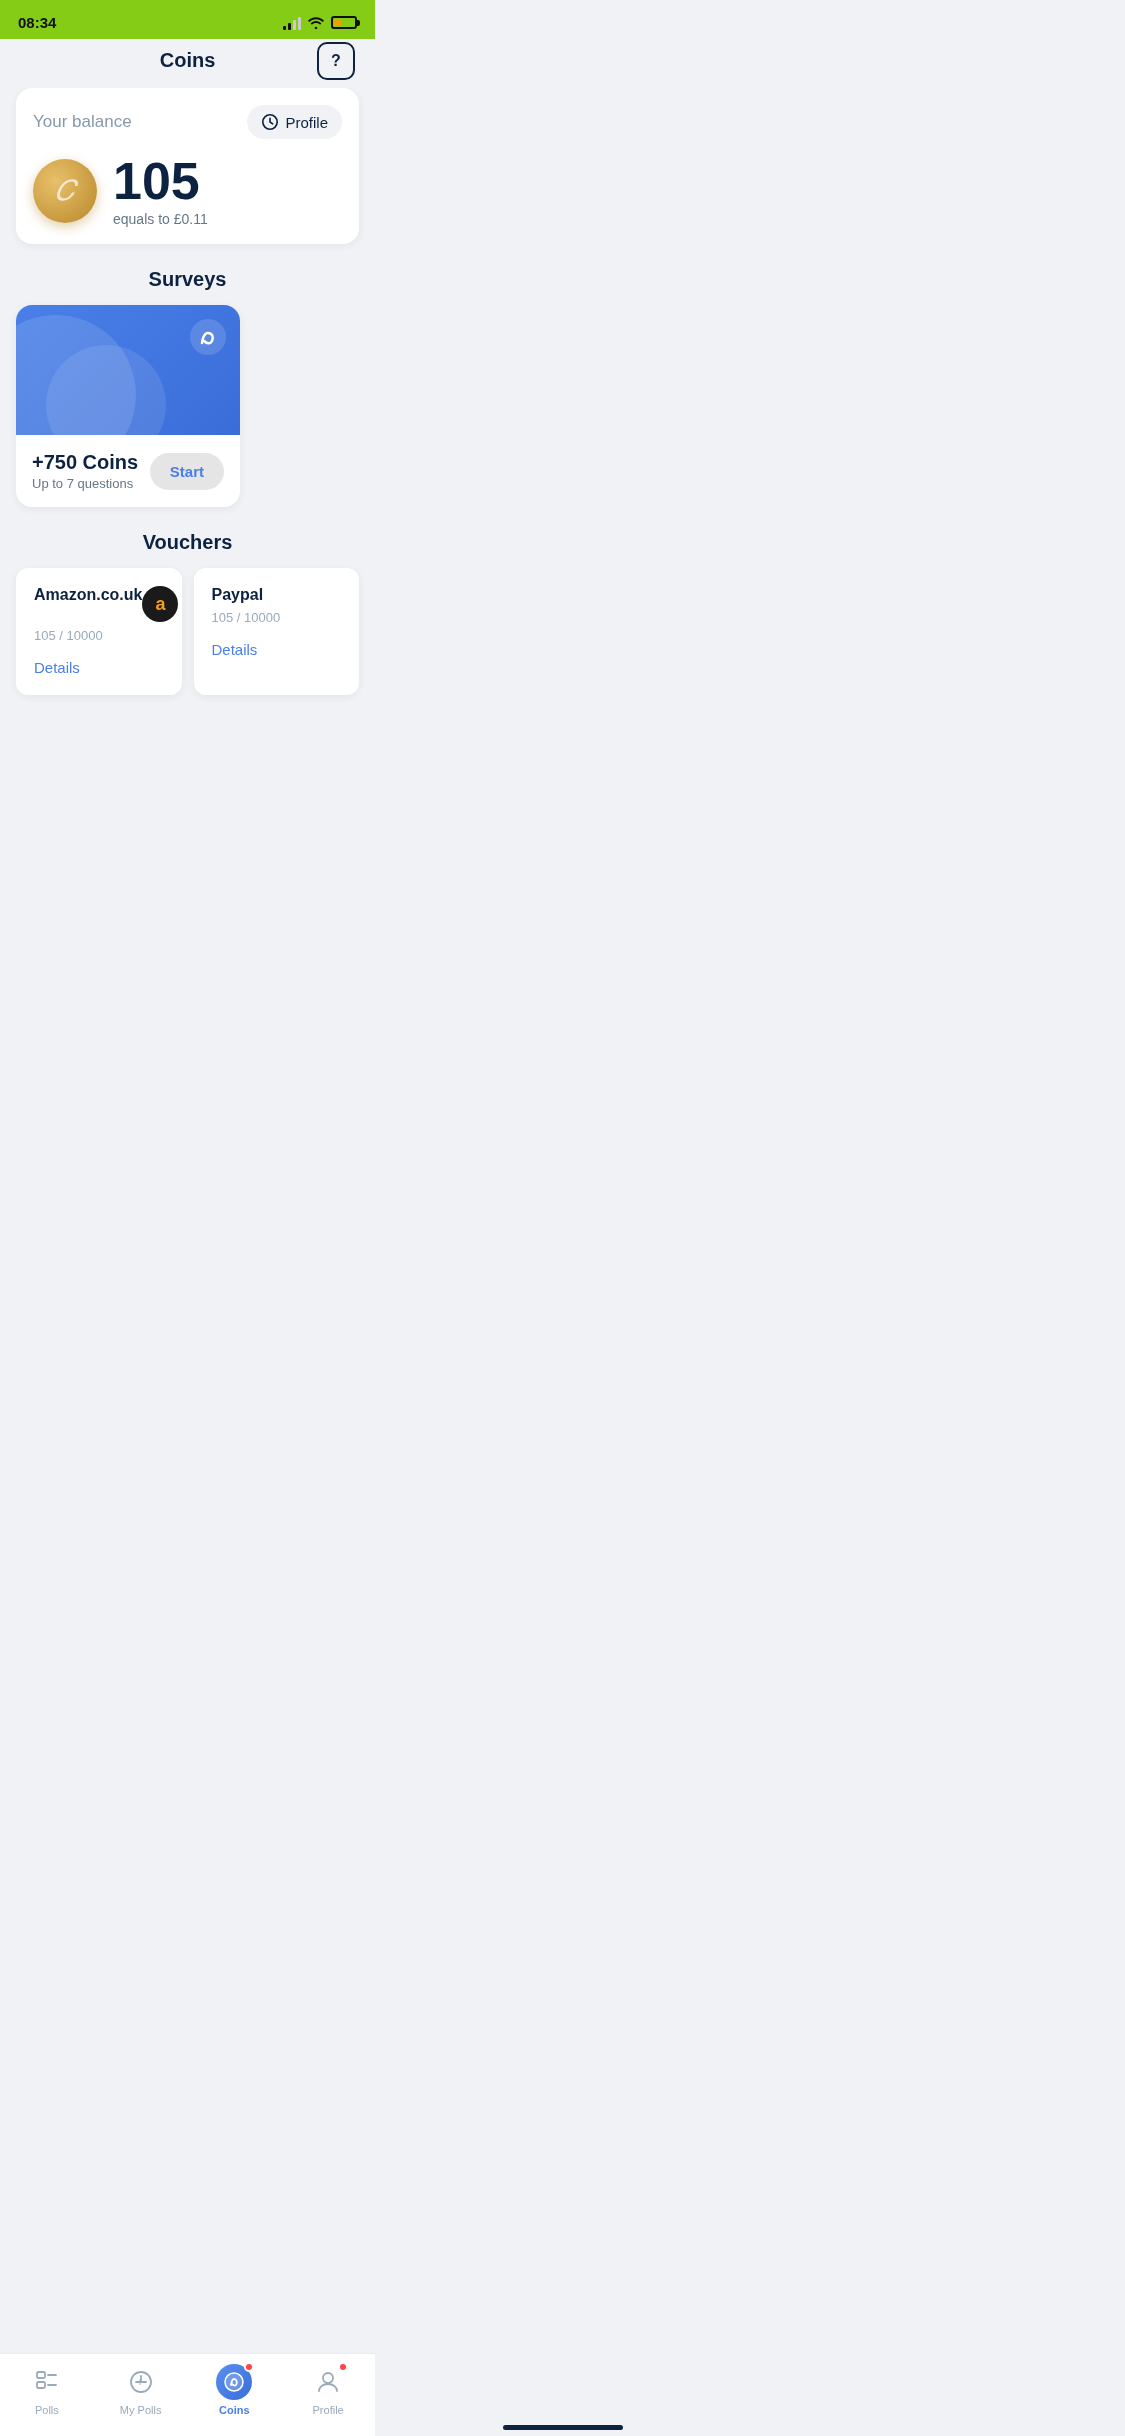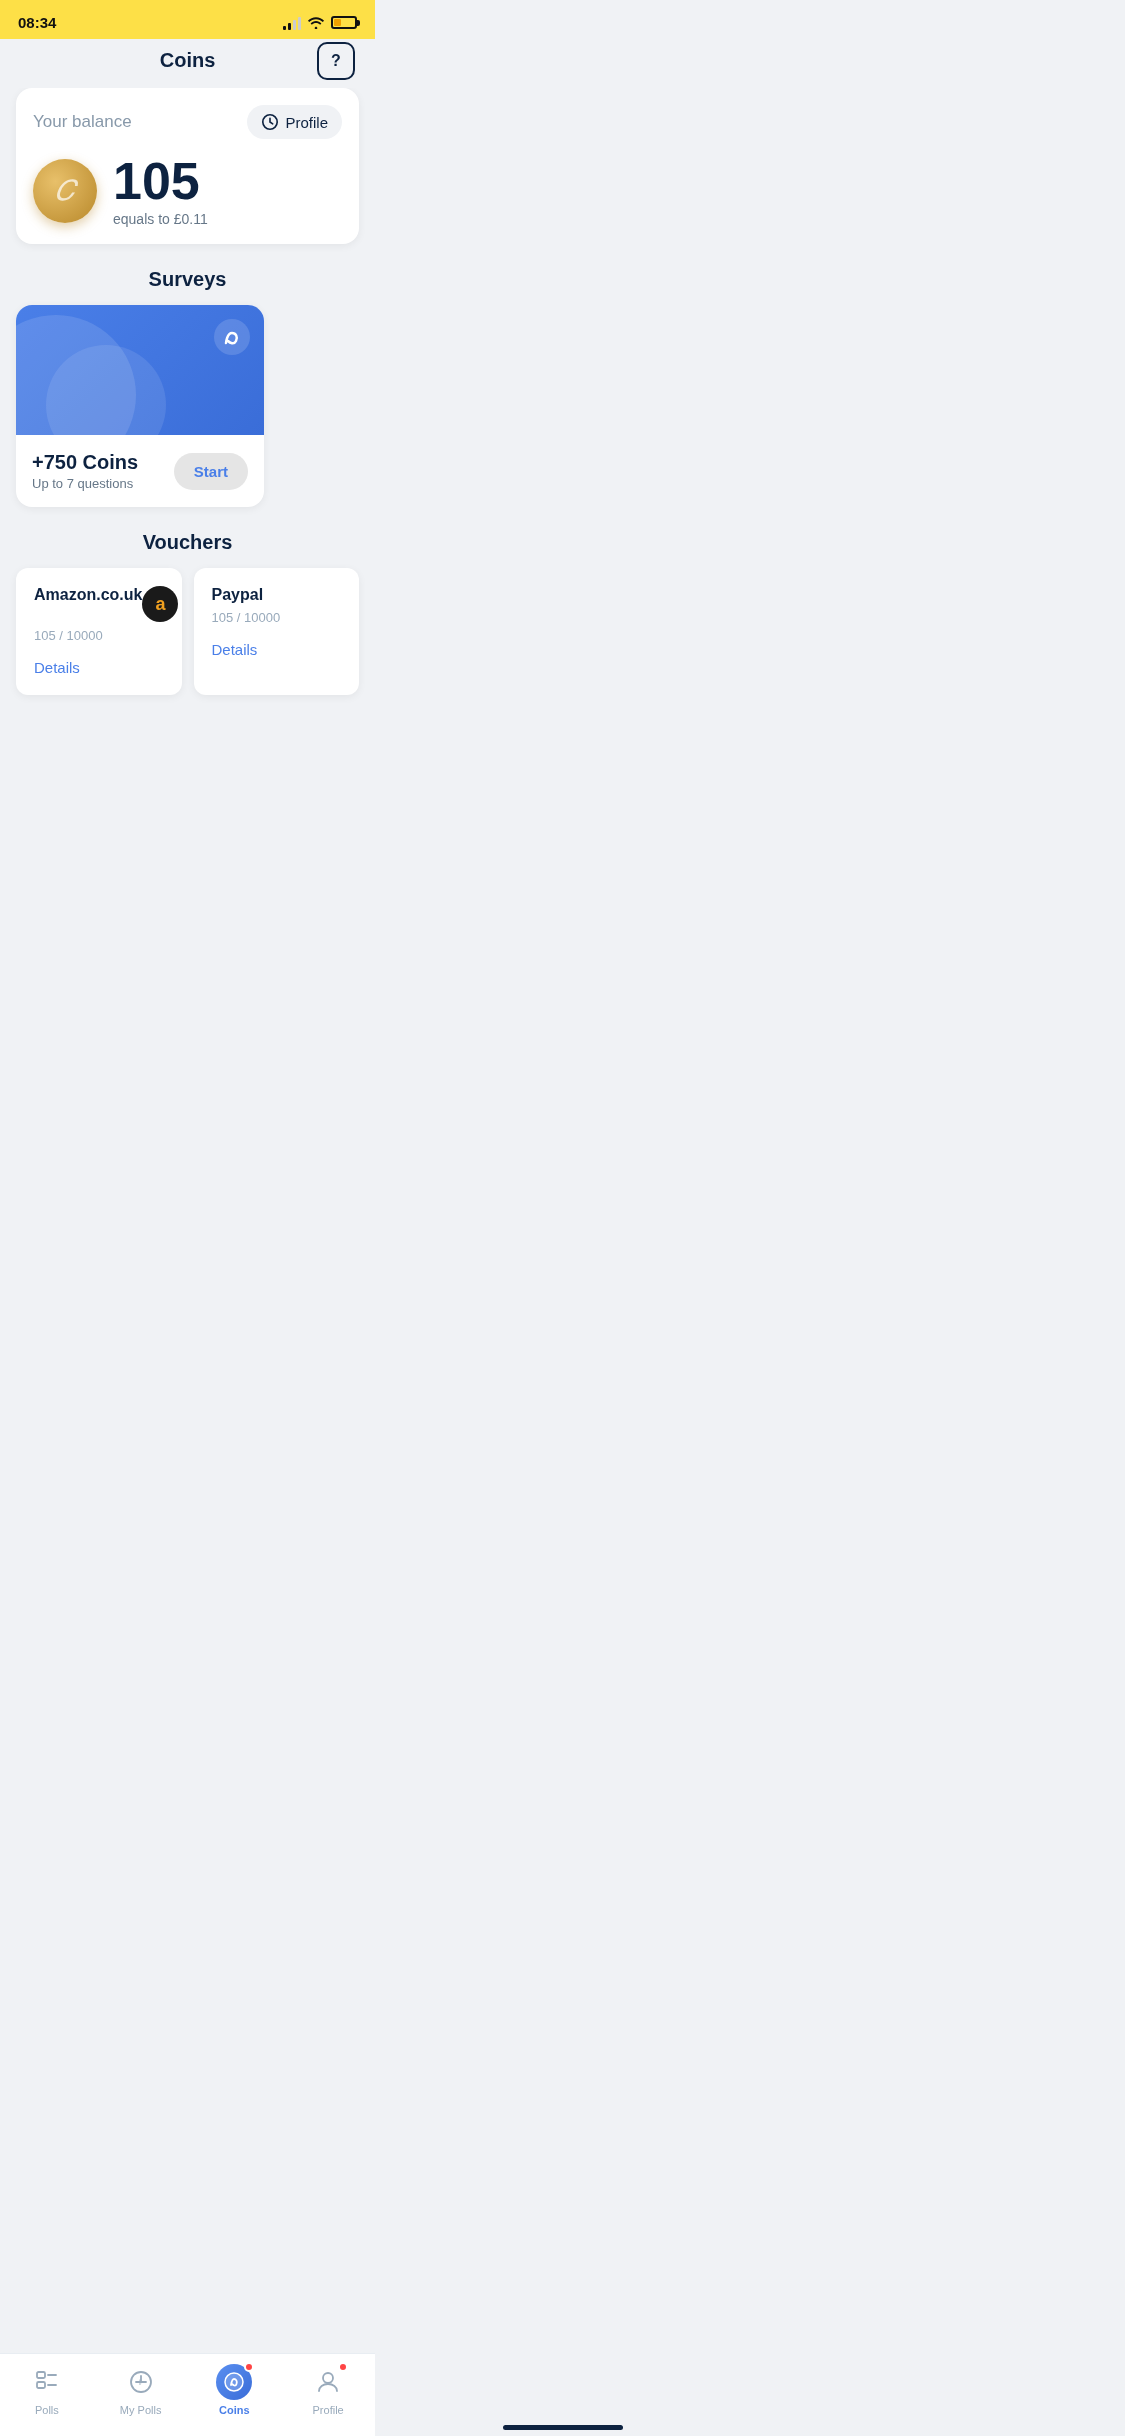--- a/index.html
+++ b/index.html
@@ -13,21 +13,21 @@
       position: relative;
       overflow-x: hidden;
     }
 
     
     .status-bar {
       display: flex;
       justify-content: space-between;
       align-items: center;
       padding: 14px 18px 8px;
-      background: #fde047;
+      background: #84cc16;
     }
     .status-time {
       font-size: 15px;
       font-weight: 700;
       color: #111;
     }
     .status-icons {
       display: flex;
       align-items: center;
       gap: 6px;
@@ -200,21 +200,21 @@
       text-align: center;
     }
 
     
     .survey-card {
       background: white;
       border-radius: 16px;
       overflow: hidden;
       margin-bottom: 24px;
       box-shadow: 0 2px 8px rgba(0,0,0,0.06);
-      width: 248px;
+      width: 224px;
     }
     .survey-banner {
       background: linear-gradient(135deg, #4a7fe8, #3a6dd8);
       height: 130px;
       position: relative;
       overflow: hidden;
       display: flex;
       align-items: flex-start;
       justify-content: flex-end;
       padding: 14px;

